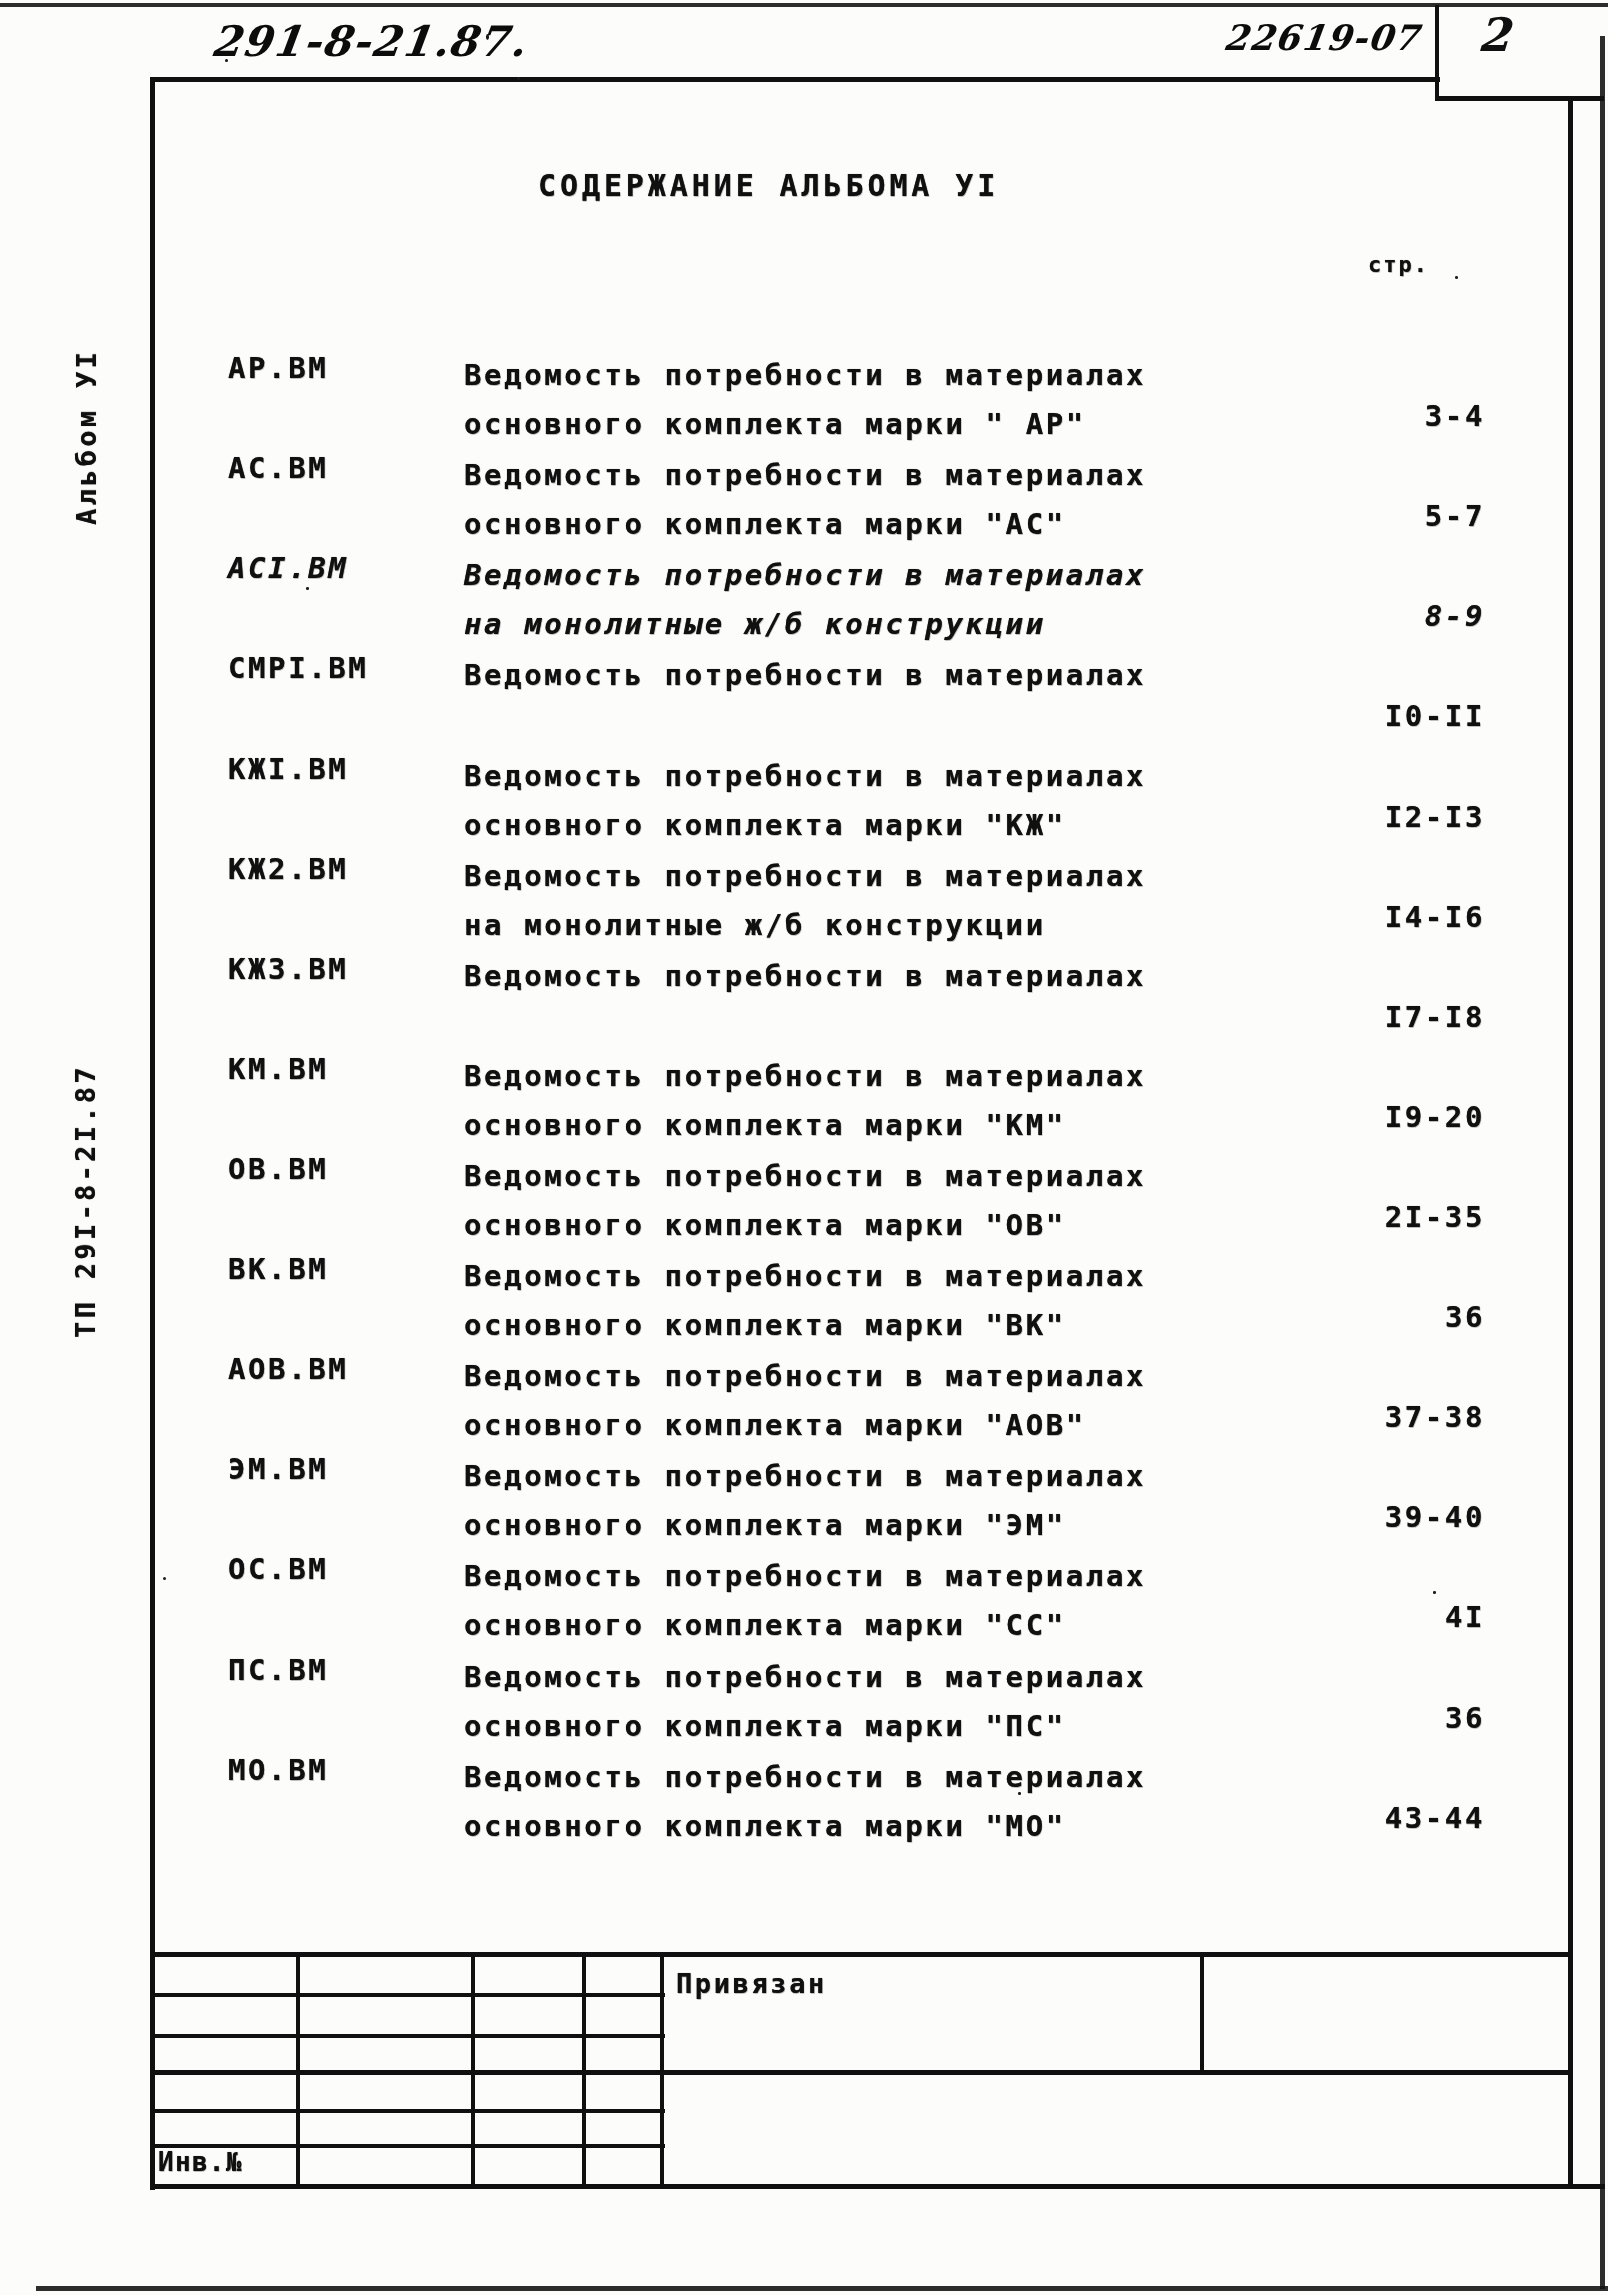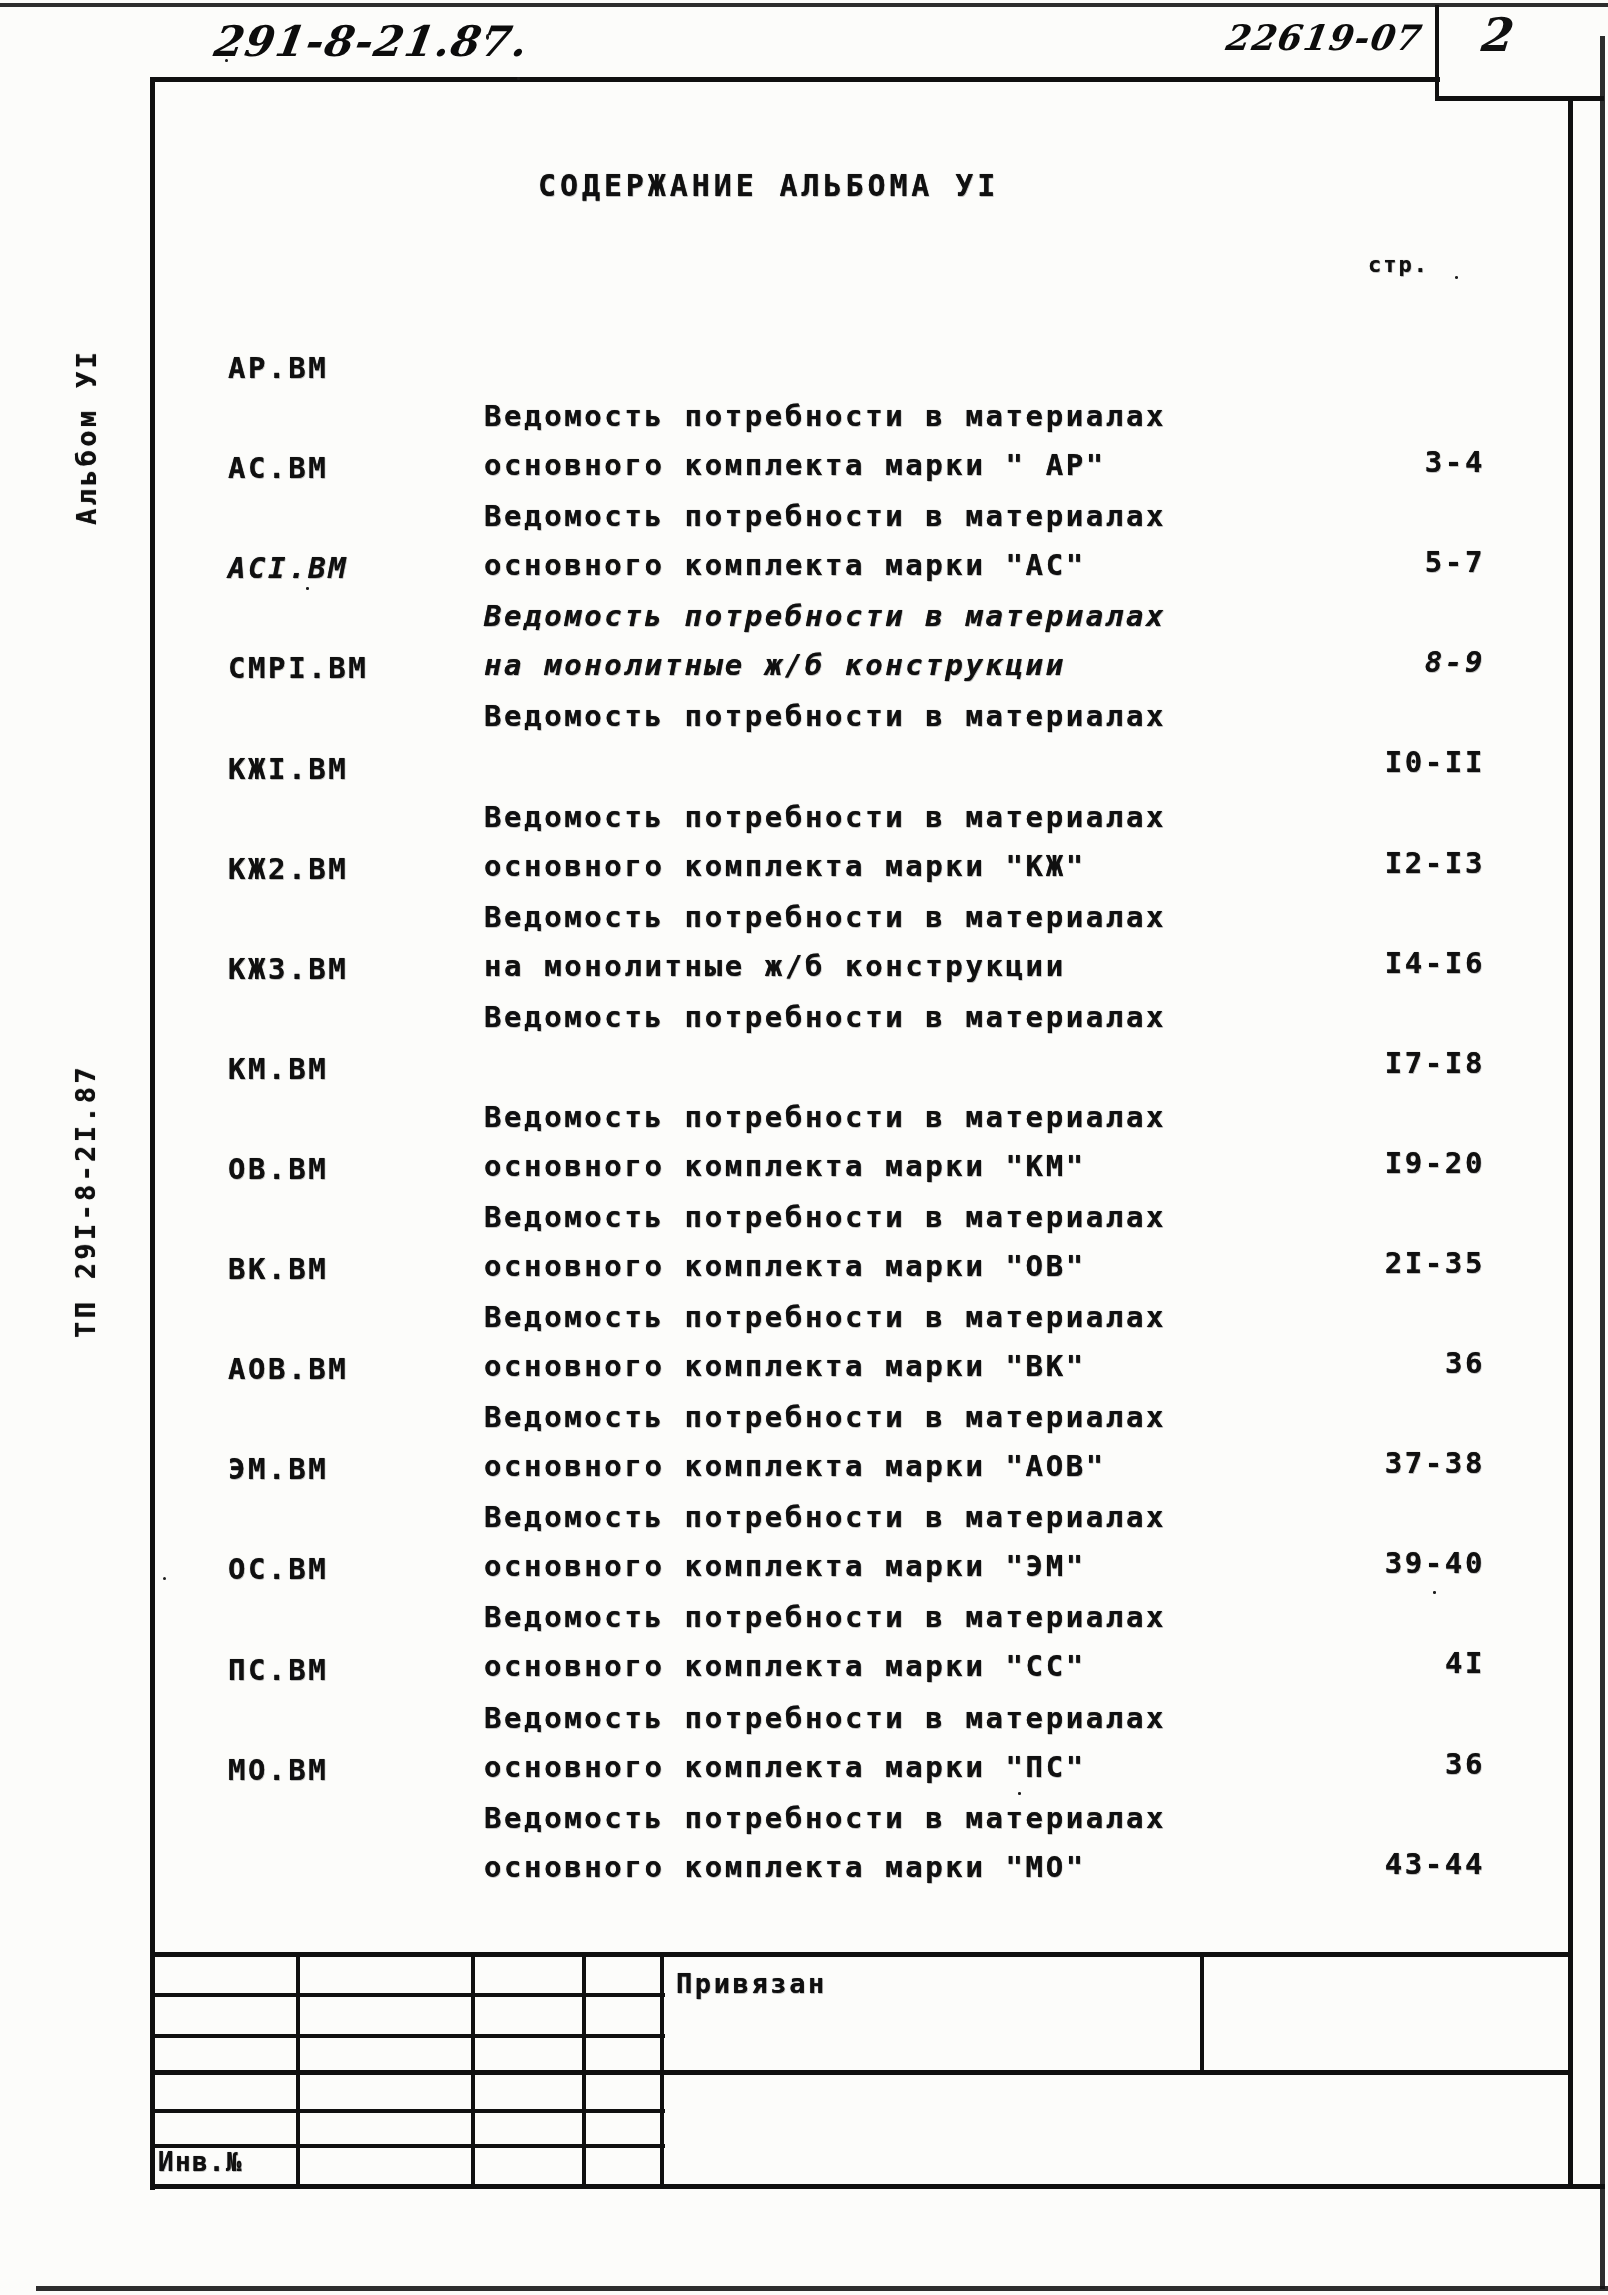--- a/index.html
+++ b/index.html
@@ -24,22 +24,22 @@
     position:absolute; left:1482px; top:7.8px; width:78px;
     font-family:"DejaVu Serif","Liberation Serif",serif;
     font-style:italic; font-weight:bold; font-size:46px; transform:skewX(-6deg);
   }
   
   .doc-title{ position:absolute; left:538px; top:168px; font-size:30px; letter-spacing:3.9px; white-space:nowrap; }
   .pages-header{ position:absolute; left:1368px; top:252px; font-size:22px; letter-spacing:2px; }
   
   .toc-row{ position:absolute; left:0; width:1608px; height:99px; font-size:29px; letter-spacing:2.6px; }
   .toc-code{ position:absolute; left:228px; top:0; white-space:nowrap; }
-  .toc-desc{ position:absolute; left:484px; top:0; line-height:49px; white-space:nowrap;margin-top:41px; }
-  .toc-pages{ position:absolute; right:123px; top:48px; white-space:nowrap;margin-top:46px; }
+  .toc-desc{ position:absolute; left:464px; top:0; line-height:49px; white-space:nowrap; }
+  .toc-pages{ position:absolute; right:123px; top:48px; white-space:nowrap; }
   
   .v-label{
     position:absolute; white-space:nowrap; font-size:27px; letter-spacing:3.3px;
     transform:translate(-50%,-50%) rotate(-90deg);
   }
   .v-album{ left:86px; top:437px; }
   .v-project{ left:85px; top:1201px; }
   
   .stamp-note{ position:absolute; left:676px; top:1968px; font-size:27px; letter-spacing:2.6px; }
   .inv-label{ position:absolute; left:158px; top:2147px; font-size:26px; letter-spacing:1.3px; }

